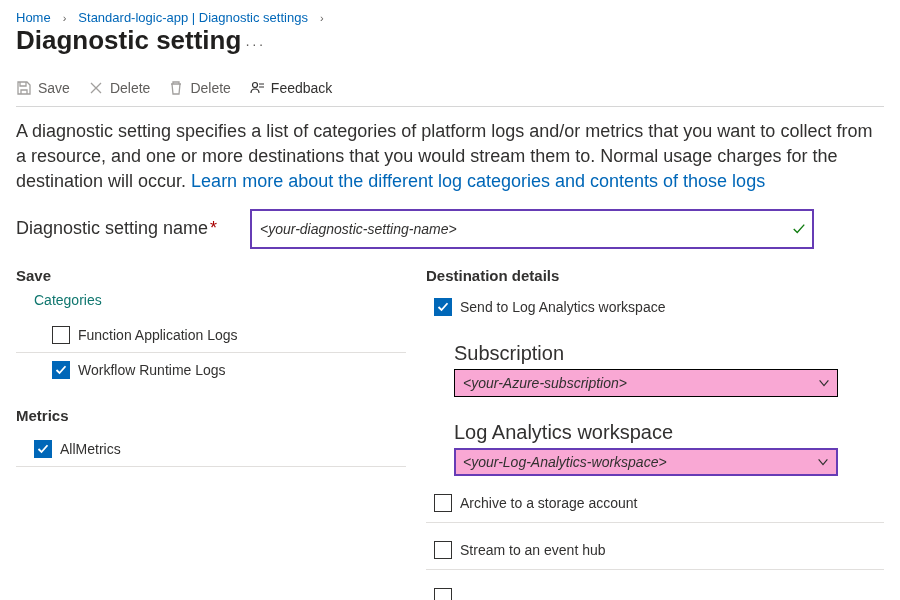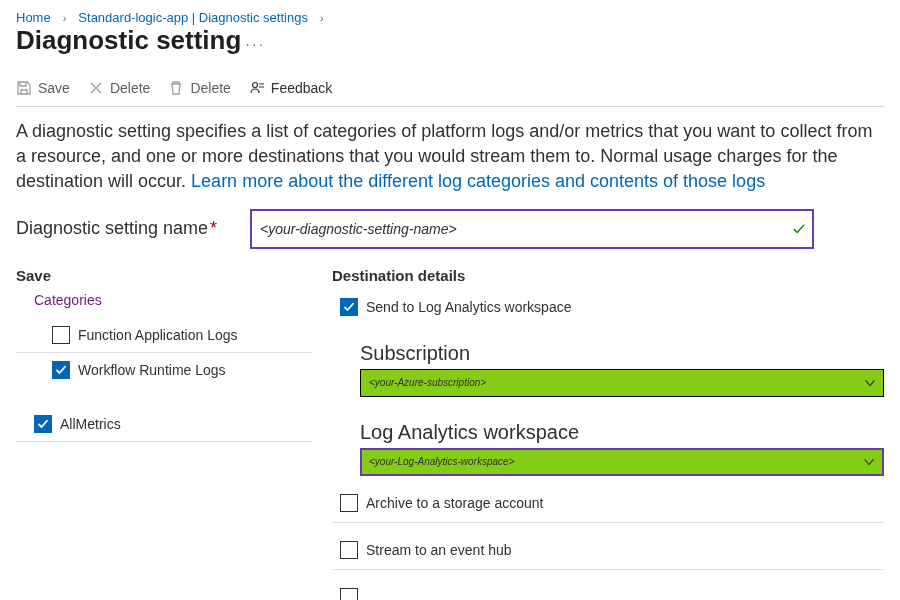--- a/index.html
+++ b/index.html
@@ -46,21 +46,21 @@
     font-style: italic; color: #323130; outline: none;
   }
   .ds-input-wrap .ok { position: absolute; right: 8px; top: 50%; transform: translateY(-50%); width:14px; height:14px;}
 
   
   .cols { display: flex; gap: 20px; }
   .col-left { width: 390px; }
   .col-right { flex: 1; }
 
   .sec-h { font-size: 15px; font-weight: 600; margin-bottom: 8px; }
-  .sub-h { font-size: 14px; font-weight: 400; color:#701a75; margin: 2px 0 10px 18px; }
+  .sub-h { font-size: 14px; font-weight: 400; color:#0f766e; margin: 2px 0 10px 18px; }
 
   .chk-row { display: flex; align-items: center; gap: 8px; padding: 8px 0 8px 36px; border-bottom: 1px solid #e1dfdd; cursor: pointer; }
   .chk-row:last-child { border-bottom: none; }
   .col-left .sec-block { margin-bottom: 20px; }
 
   .metrics-row { display:flex; align-items:center; gap:8px; padding: 8px 0 8px 18px; border-bottom:1px solid #e1dfdd; cursor:pointer;}
 
   .dest-chk-row { display:flex; align-items:center; gap:8px; padding: 6px 0 10px 8px; border-bottom:1px solid #e1dfdd; cursor:pointer;}
   .dest-chk-row.nb { border-bottom:none; }
   .dest-chk-row.pad-top { padding-top:18px; }
@@ -70,24 +70,24 @@
     width: 18px; height: 18px; border: 1px solid #323130; background:#fff;
     display:inline-flex; align-items:center; justify-content:center; flex:0 0 18px;
   }
   .chk.checked { background:#0067b8; border-color:#0067b8; }
   .chk.checked svg { width:12px; height:12px; }
 
   
   .dest-fields { padding: 8px 0 0 28px; }
   .dest-fields .fld-lbl { font-size:20px; margin: 8px 0 4px 0; }
   .select {
-    position:relative; width: 524px; height:28px;
-    border:1px solid #000; background:#84cc16; cursor:pointer;
+    position:relative; width: 384px; height:28px;
+    border:1px solid #000; background:#f9a8d4; cursor:pointer;
     display:flex; align-items:center; padding: 0 26px 0 8px;
-    font-style: italic; font-size:10px;
+    font-style: italic; font-size:14px;
   }
   .select.focus { border:2px solid #663cb5; padding:0 25px 0 7px;}
   .select .caret { position:absolute; right:6px; top:50%; transform:translateY(-50%); width:14px; height:14px;}
 </style>
 </head>
 <body>
 
 <div class="breadcrumb">
   <a class="item">Home</a>
   <span class="sep">›</span>
@@ -158,20 +158,21 @@
         <span class="chk checked">
             <svg viewBox="0 0 16 16">
               <path fill="none" stroke="#fff" stroke-width="2.4" d="M2 8l4 4 8-9"></path>
             </svg>
           </span>
         <span>Workflow Runtime Logs</span>
       </div>
     </div>
 
     <div class="sec-block">
+      <div class="sec-h">Metrics</div>
       <div class="metrics-row">
         <span class="chk checked">
             <svg viewBox="0 0 16 16">
               <path fill="none" stroke="#fff" stroke-width="2.4" d="M2 8l4 4 8-9"></path>
             </svg>
           </span>
         <span>AllMetrics</span>
       </div>
     </div>
   </div>

